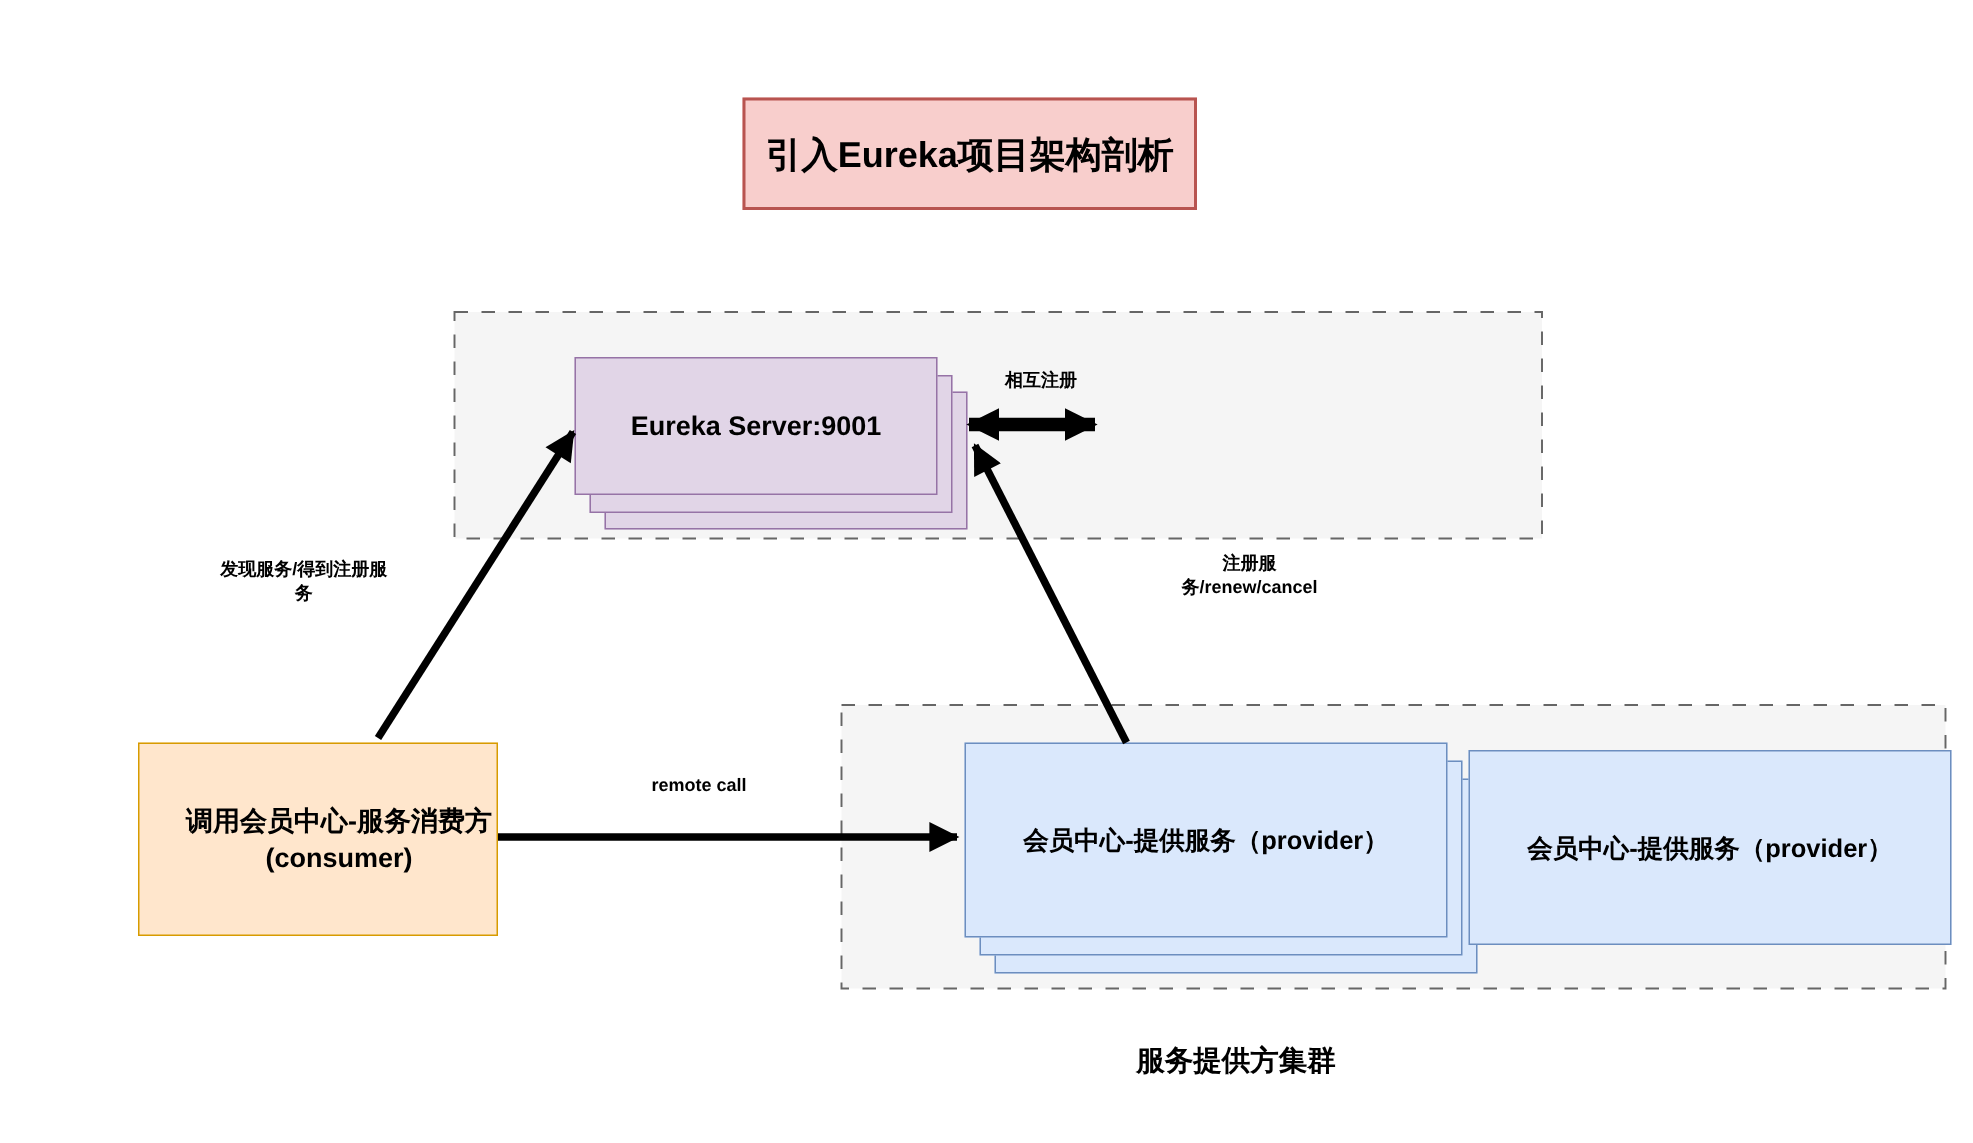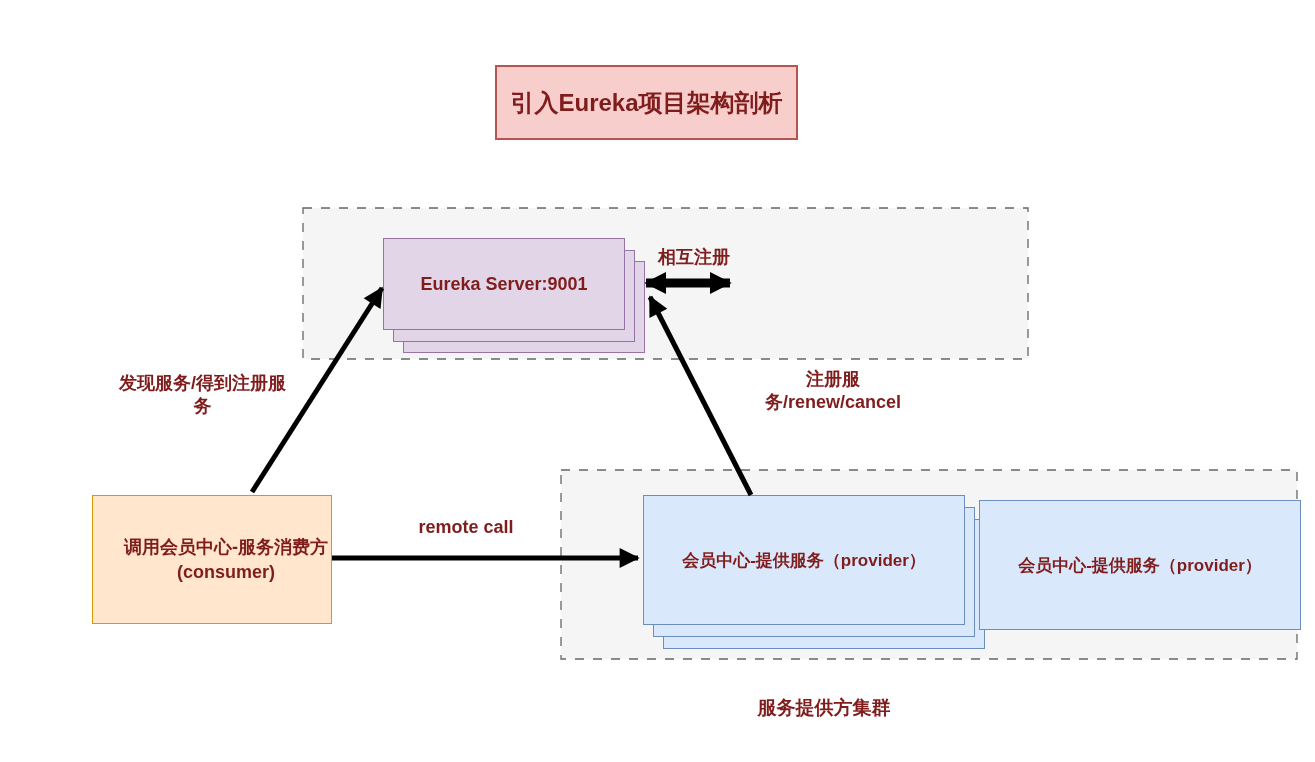--- a/index.html
+++ b/index.html
@@ -1,18 +1,18 @@
 <!DOCTYPE html>
 <html><head>
 <meta charset="utf-8">
 <style>
   html,body { margin:0; padding:0; background:#ffffff; }
   #canvas {
     position:relative; width:1315px; height:762px; background:#ffffff;
-    font-family:"Liberation Sans", sans-serif; font-weight:bold; color:#7f1d1d;
+    font-family:"Liberation Sans", sans-serif; font-weight:bold; color:#000000;
     overflow:hidden;
   }
   svg.layer { position:absolute; left:0; top:0; width:1315px; height:762px; pointer-events:none; }
   .box {
     position:absolute; box-sizing:border-box;
     display:flex; align-items:center; justify-content:center;
     text-align:center;
   }
   .title-box {
     left:495px; top:65px; width:303px; height:75px;
@@ -23,21 +23,21 @@
   .server.shadow { z-index:2; }
   .provider { width:322px; height:130px; background:#DAE8FC; border:1px solid #6C8EBF; font-size:17px; z-index:3; }
   .provider.shadow { z-index:2; }
   .consumer-box {
     left:92px; top:495px; width:240px; height:129px;
     background:#FFE6CC; border:1.5px solid #D79B00;
     font-size:18px; white-space:pre-line; line-height:1.35; z-index:3;padding-left:28px;
   }
   .edge-label {
     position:absolute; text-align:center; white-space:pre-line;
-    font-size:18px; line-height:1.3; z-index:7;
+    font-size:12px; line-height:1.3; z-index:7;
   }
   .caption { font-size:19px; }
   .arrows { z-index:5; }
   .containers { z-index:1; }
 </style>
 </head>
 <body>
 
 <div id="canvas">
 

